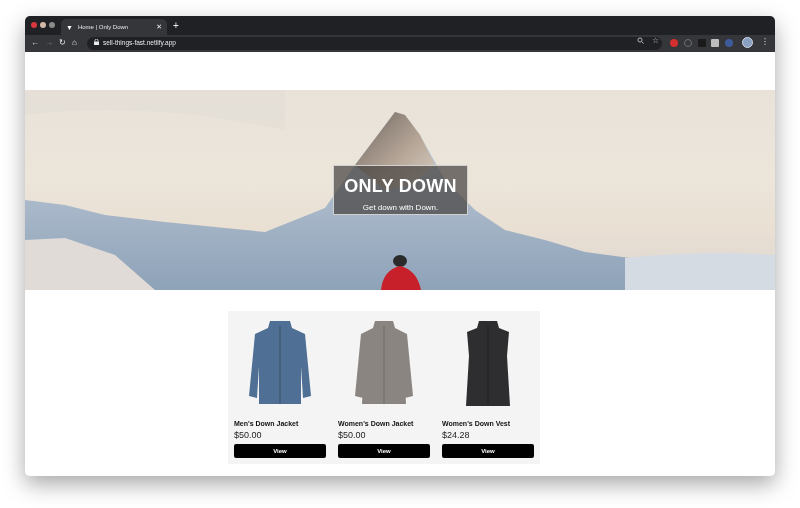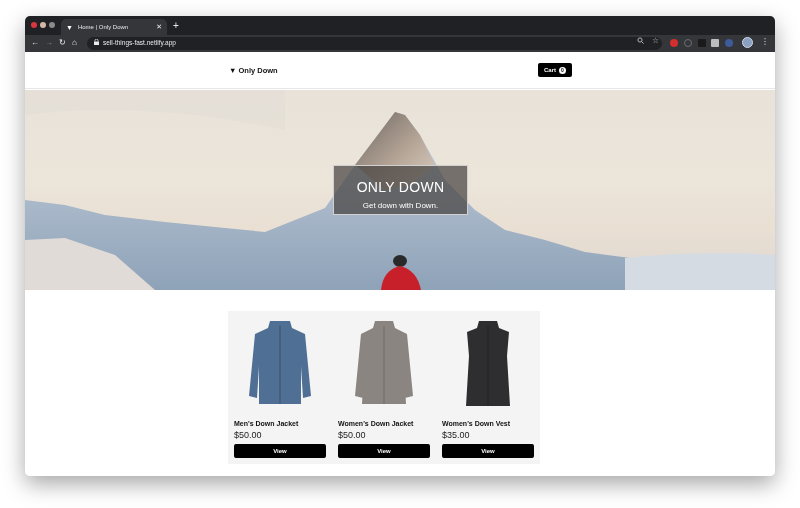--- a/index.html
+++ b/index.html
@@ -39,21 +39,21 @@
   
   .page { position: absolute; left: 0; top: 36px; width: 750px; height: 424px; background: #fff; overflow: hidden; }
   .site-header { position: absolute; left: 0; top: 0; width: 750px; height: 37px; border-bottom: 1px solid #e6e6e6; }
   .logo { position: absolute; left: 204px; top: 14px; font-size: 7.5px; font-weight: bold; color: #111; }
   .cart-btn { position: absolute; left: 513px; top: 11px; width: 34px; height: 14px; background: #000; border-radius: 2px; color: #fff; font-size: 6px; font-weight: bold; display: flex; align-items: center; justify-content: center; gap: 3px; }
   .cart-count { width: 7px; height: 7px; background: #fff; color: #000; border-radius: 50%; font-size: 5px; display: flex; align-items: center; justify-content: center; }
   
   .hero { position: absolute; left: 0; top: 38px; width: 750px; height: 200px; overflow: hidden; background: linear-gradient(180deg, #e8e2d9 0%, #ece5da 45%, #e9dfd3 70%, #dcd6d0 100%); }
   .hero svg { position: absolute; left: 0; top: 0; }
   .hero-box { position: absolute; left: 308px; top: 75px; width: 135px; height: 50px; background: rgba(70,66,64,0.72); border: 1px solid #d0d0d0; display: flex; flex-direction: column; align-items: center; justify-content: center; }
-  .hero-title { color: #fff; font-size: 14px; font-weight: normal; letter-spacing: 0.3px; margin-top: 8px; }
+  .hero-title { color: #fff; font-size: 18px; font-weight: bold; letter-spacing: 0.3px; margin-top: 8px; }
   .hero-sub { color: #fff; font-size: 8px; margin-top: 6px; }
   
   .products { position: absolute; left: 203px; top: 259px; width: 345px; height: 153px; display: flex; }
   .card { width: 104px; height: 153px; background: #f4f4f4; position: relative; }
   .card-img { position: absolute; left: 0; top: 0; width: 104px; height: 104px; display: flex; align-items: center; justify-content: center; }
   .card-name { position: absolute; left: 6px; top: 109px; font-size: 7px; font-weight: bold; color: #111; }
   .card-price { position: absolute; left: 6px; top: 119px; font-size: 9px; color: #222; }
   .card-btn { position: absolute; left: 6px; top: 133px; width: 92px; height: 14px; background: #000; border-radius: 2px; color: #fff; font-size: 6px; font-weight: bold; display: flex; align-items: center; justify-content: center; }
 </style>
 </head>
@@ -96,27 +96,20 @@
     <span class="ext ext-red"></span>
     <span class="ext ext-grey"></span>
     <span class="ext ext-dark"></span>
     <span class="ext ext-grid"></span>
     <span class="ext ext-blue"></span>
     <span class="avatar"></span>
     <span class="menu-dots">⋮</span>
   </div>
 
   <div class="page">
-    <div class="site-header">
-      <span class="logo">▼ Only Down</span>
-      <div class="cart-btn">
-        <span>Cart</span>
-        <span class="cart-count">0</span>
-      </div>
-    </div>
 
     <div class="hero">
       <svg width="750" height="200" viewBox="0 0 750 200">
         <defs>
           <linearGradient id="snow" x1="0" y1="0" x2="0" y2="1">
             <stop offset="0" stop-color="#c6d0dc"></stop>
             <stop offset="1" stop-color="#8ea2b8"></stop>
           </linearGradient>
           <linearGradient id="peak" x1="0" y1="0" x2="1" y2="1">
             <stop offset="0" stop-color="#6e6560"></stop>
@@ -162,18 +155,18 @@
         <div class="card-btn">View</div>
       </div>
       <div class="card">
         <div class="card-img">
           <svg width="70" height="95" viewBox="0 0 70 95">
             <path class="garment" d="M26,5 L44,5 L46,12 L56,16 L54,40 L57,90 L13,90 L16,40 L14,16 L24,12 Z" fill="#2e2e30"></path>
             <line x1="35" y1="10" x2="35" y2="90" stroke="#111" stroke-width="0.8" opacity="0.6"></line>
           </svg>
         </div>
         <div class="card-name">Women's Down Vest</div>
-        <div class="card-price">$35.00</div>
+        <div class="card-price">$24.28</div>
         <div class="card-btn">View</div>
       </div>
     </div>
   </div>
 </div>
 
 </body></html>

